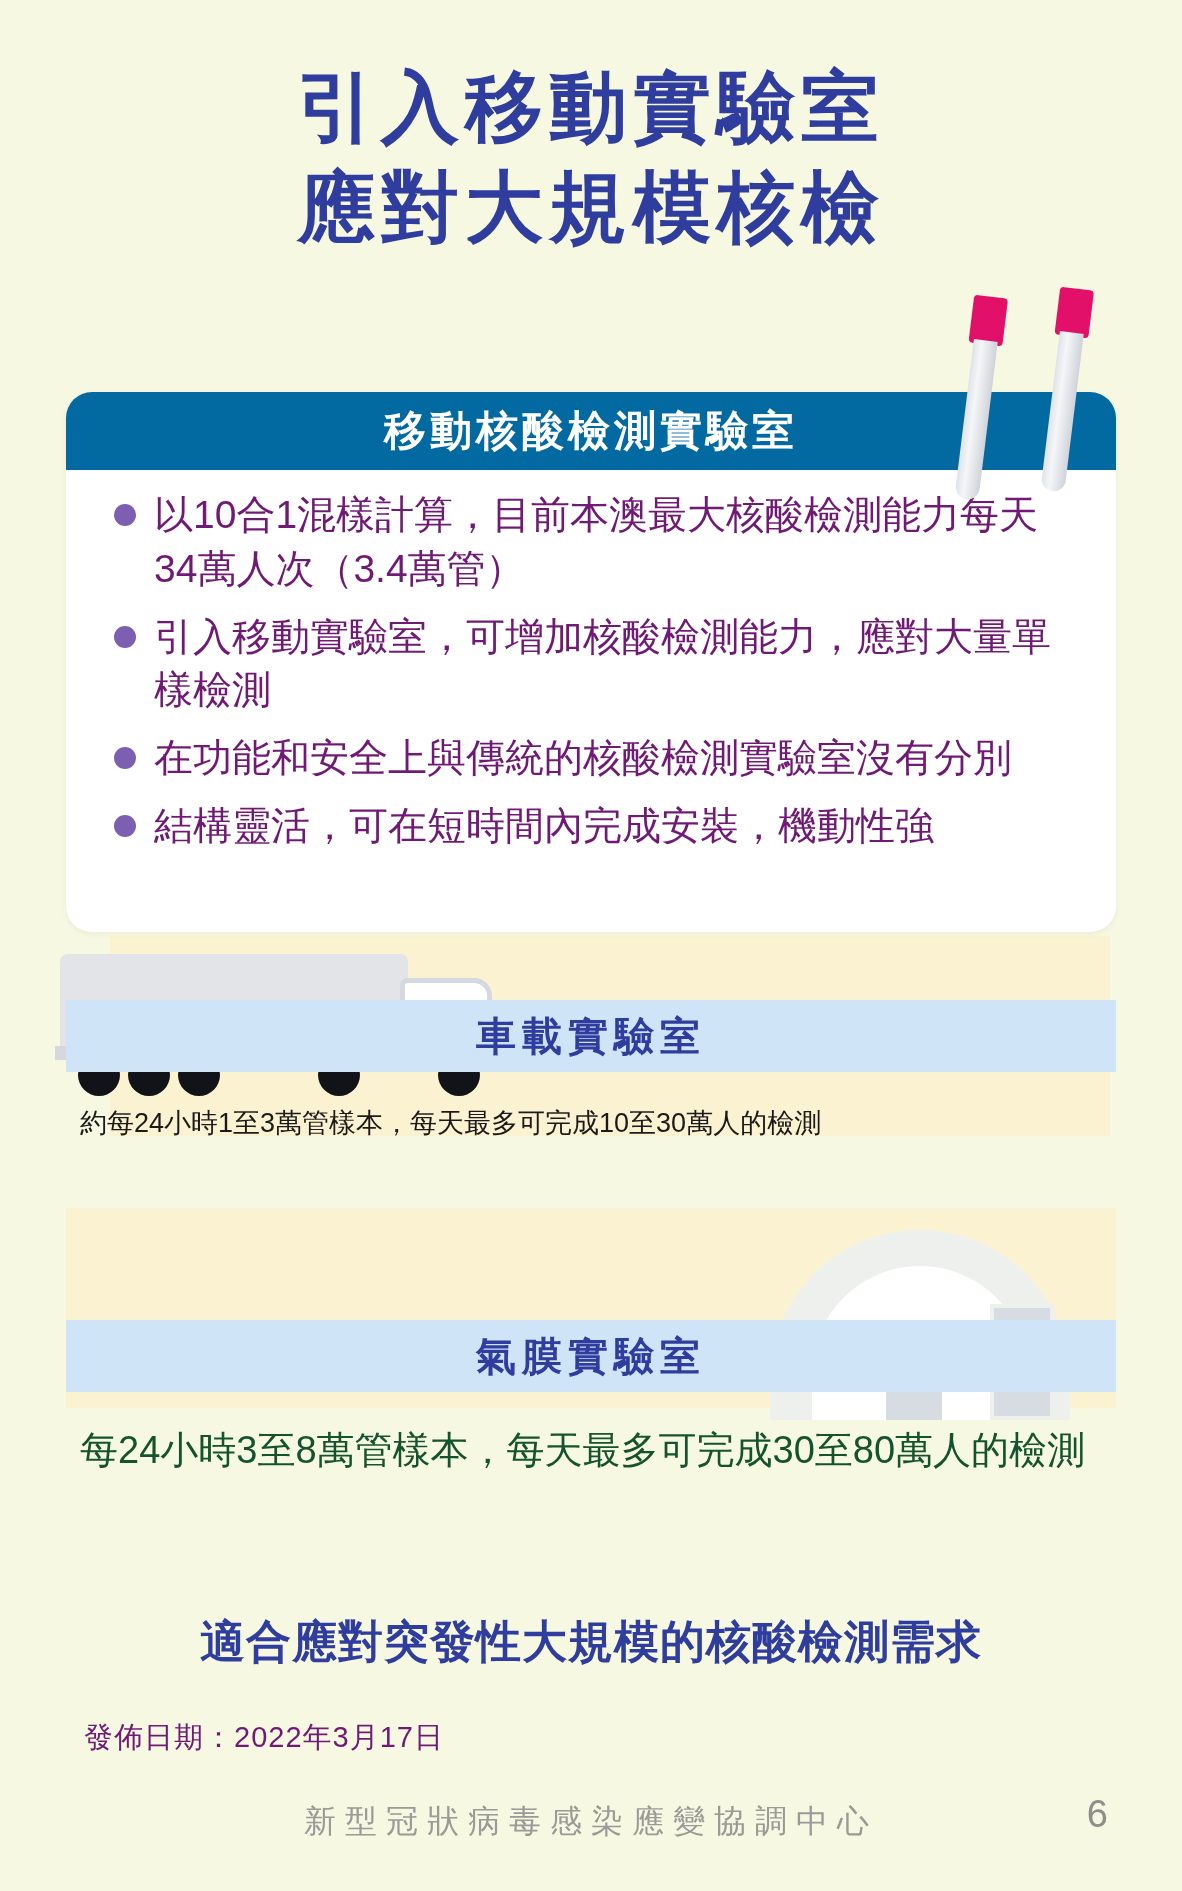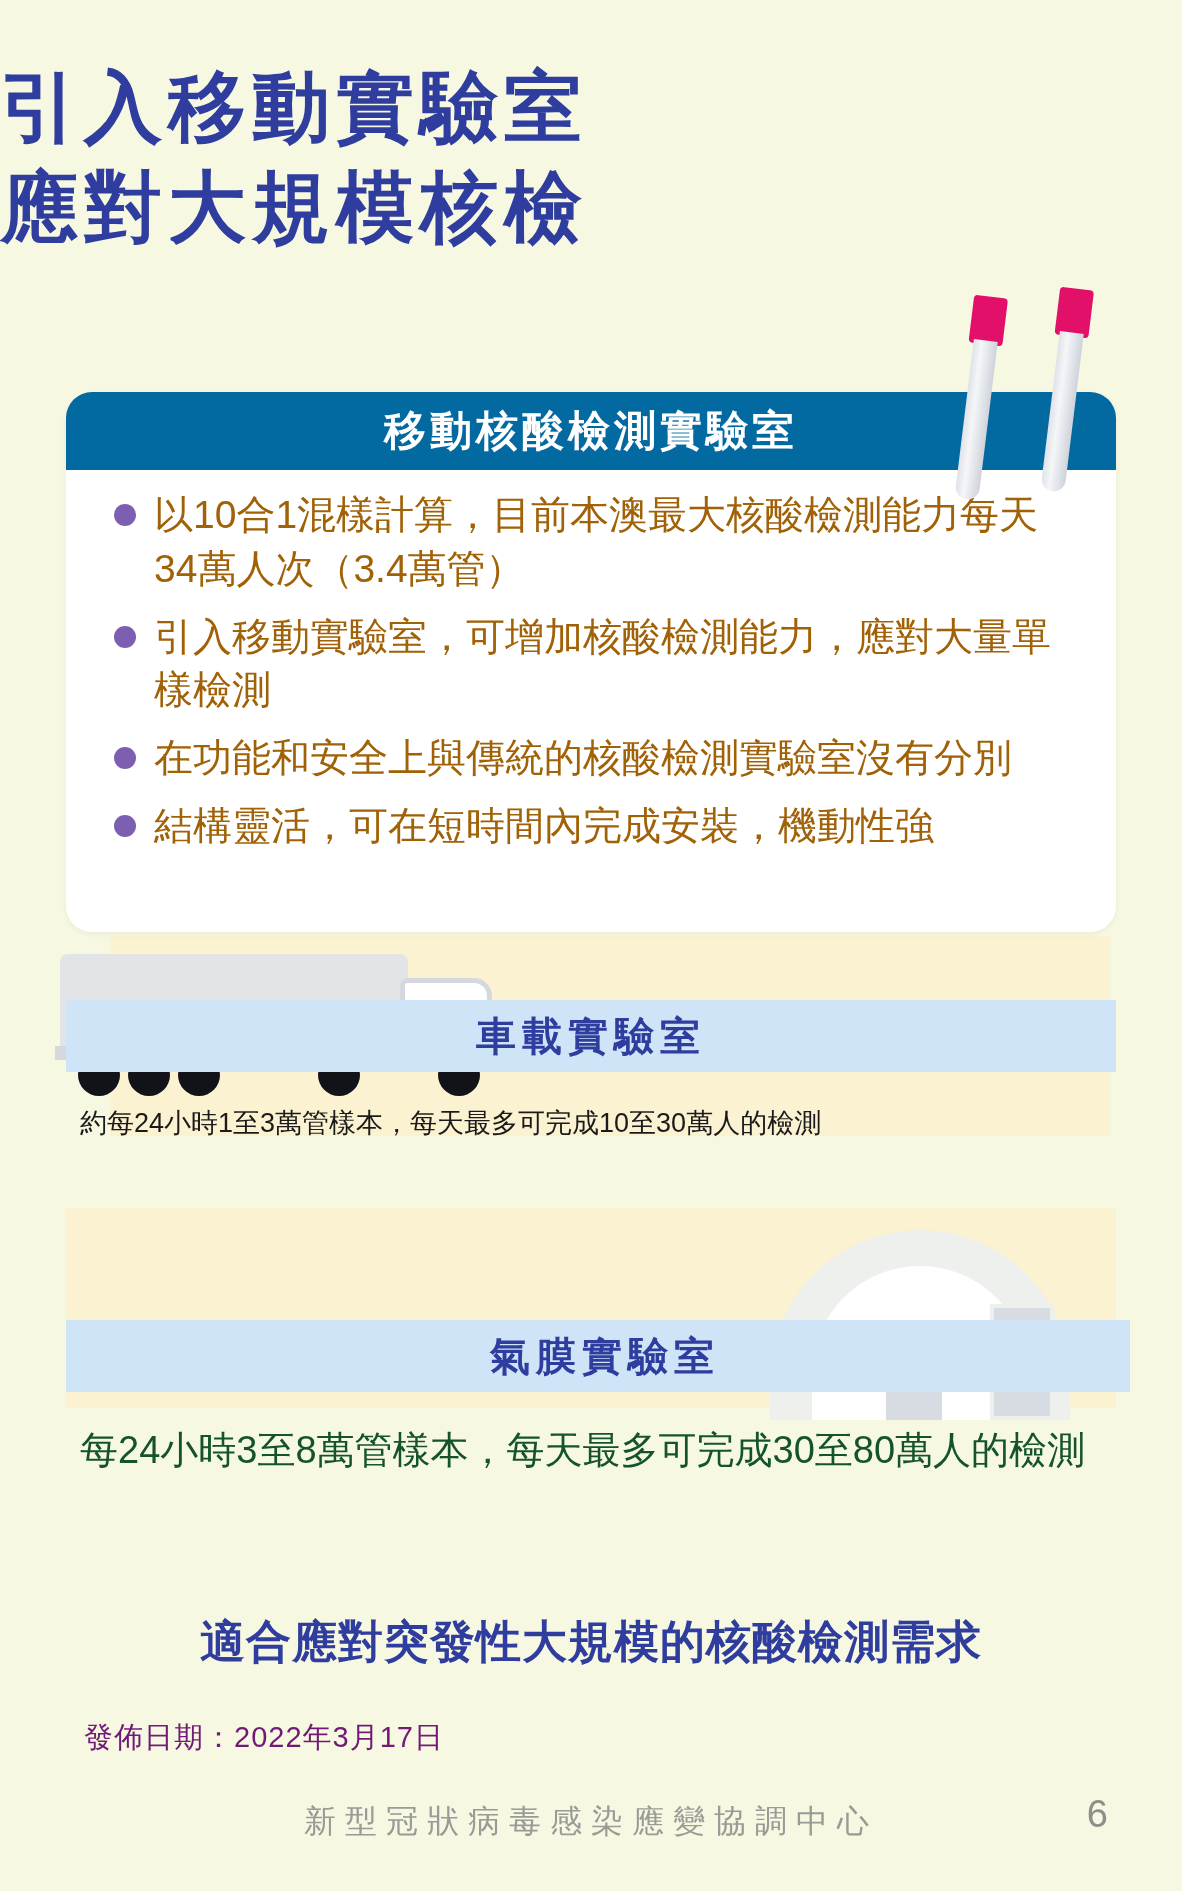--- a/index.html
+++ b/index.html
@@ -17,21 +17,21 @@
     background: #f7f8e2;
     overflow: hidden;
     box-sizing: border-box;
   }
   
   .title-block {
     position: absolute;
     top: 58px;
     left: 0;
     width: 1182px;
-    text-align: left;
+    text-align: center;
     z-index: 6;
   }
   .title-line {
     color: #2f3d9e;
     font-size: 78px;
     font-weight: bold;
     letter-spacing: 6px;
     line-height: 1.28;
     white-space: nowrap;
   }
@@ -108,21 +108,21 @@
   .dot {
     width: 22px;
     height: 22px;
     border-radius: 50%;
     background: #7d5fb2;
     margin-top: 16px;
     margin-right: 18px;
     flex: 0 0 auto;
   }
   .bullet-text {
-    color: #a16207;
+    color: #701a75;
     font-size: 39px;
     line-height: 1.38;
     letter-spacing: 0px;
   }
 
   
   .truck-area {
     position: absolute;
     top: 936px;
     left: 0;
@@ -250,21 +250,20 @@
     width: 1050px;
     height: 72px;
     background: #cfe4f7;
     z-index: 3;
     color: #2f3d9e;
     font-size: 40px;
     font-weight: bold;
     letter-spacing: 6px;
     text-align: center;
     line-height: 72px;
-    padding-left: 14px;
   }
   .para-dome {
     position: absolute;
     top: 1424px;
     left: 80px;
     width: 1040px;
     color: #14532d;
     font-size: 38px;
     line-height: 1.42;
     z-index: 4;

